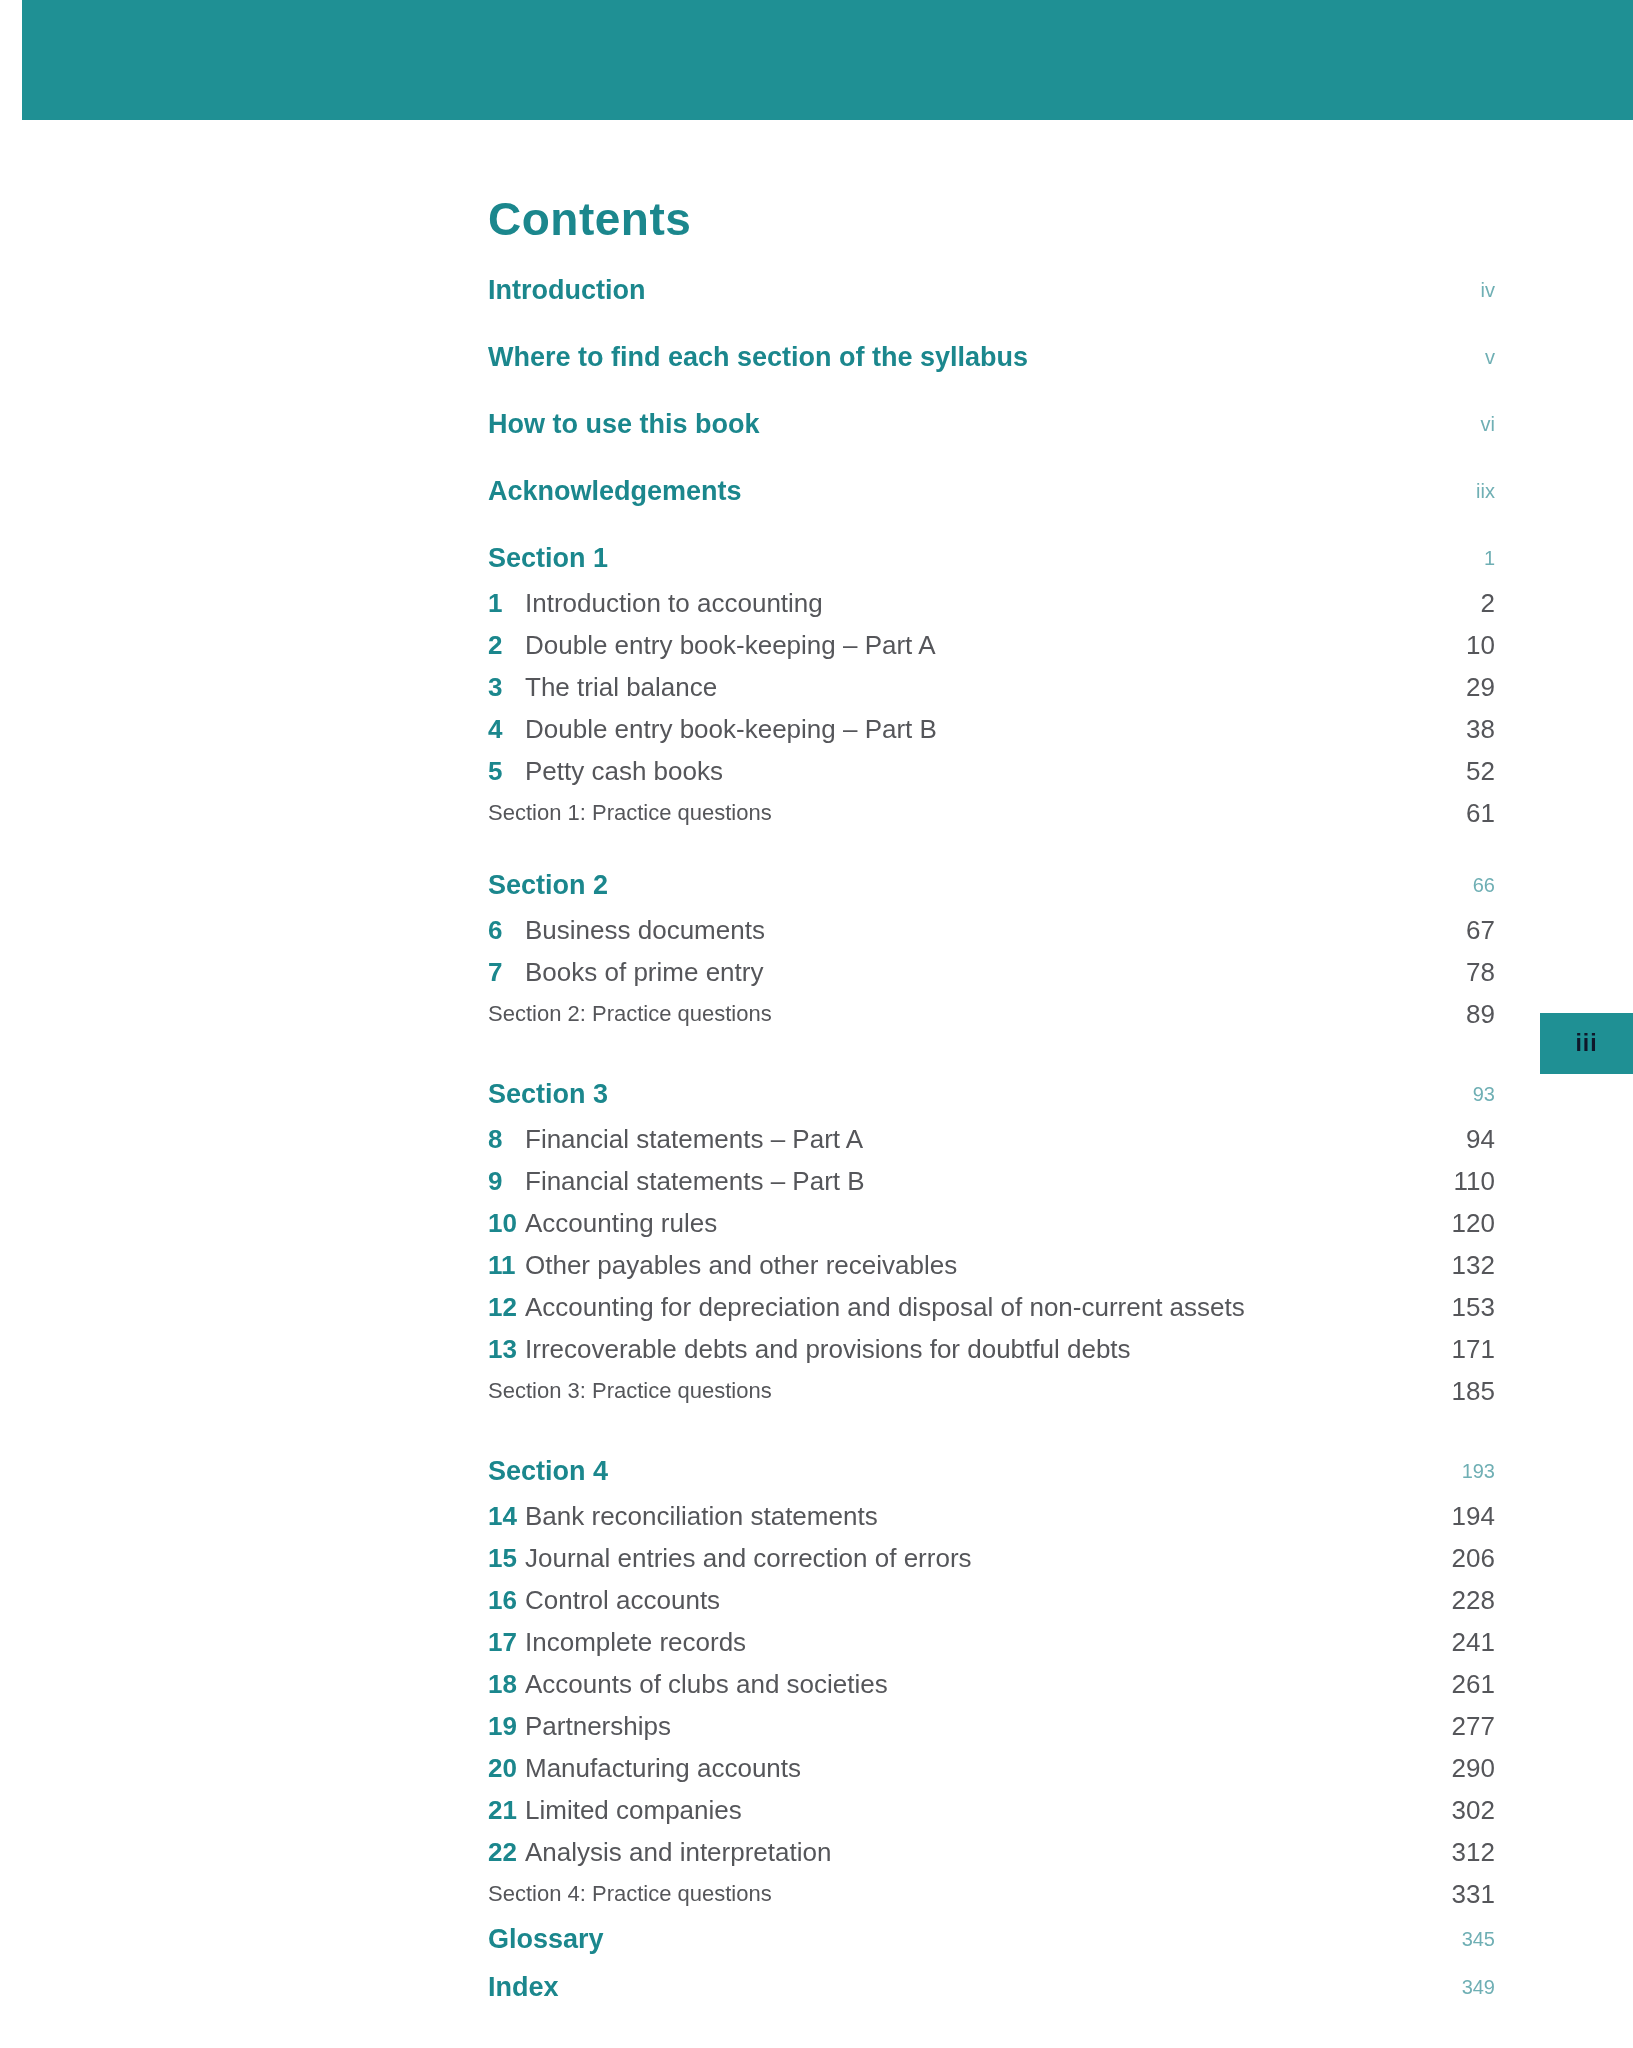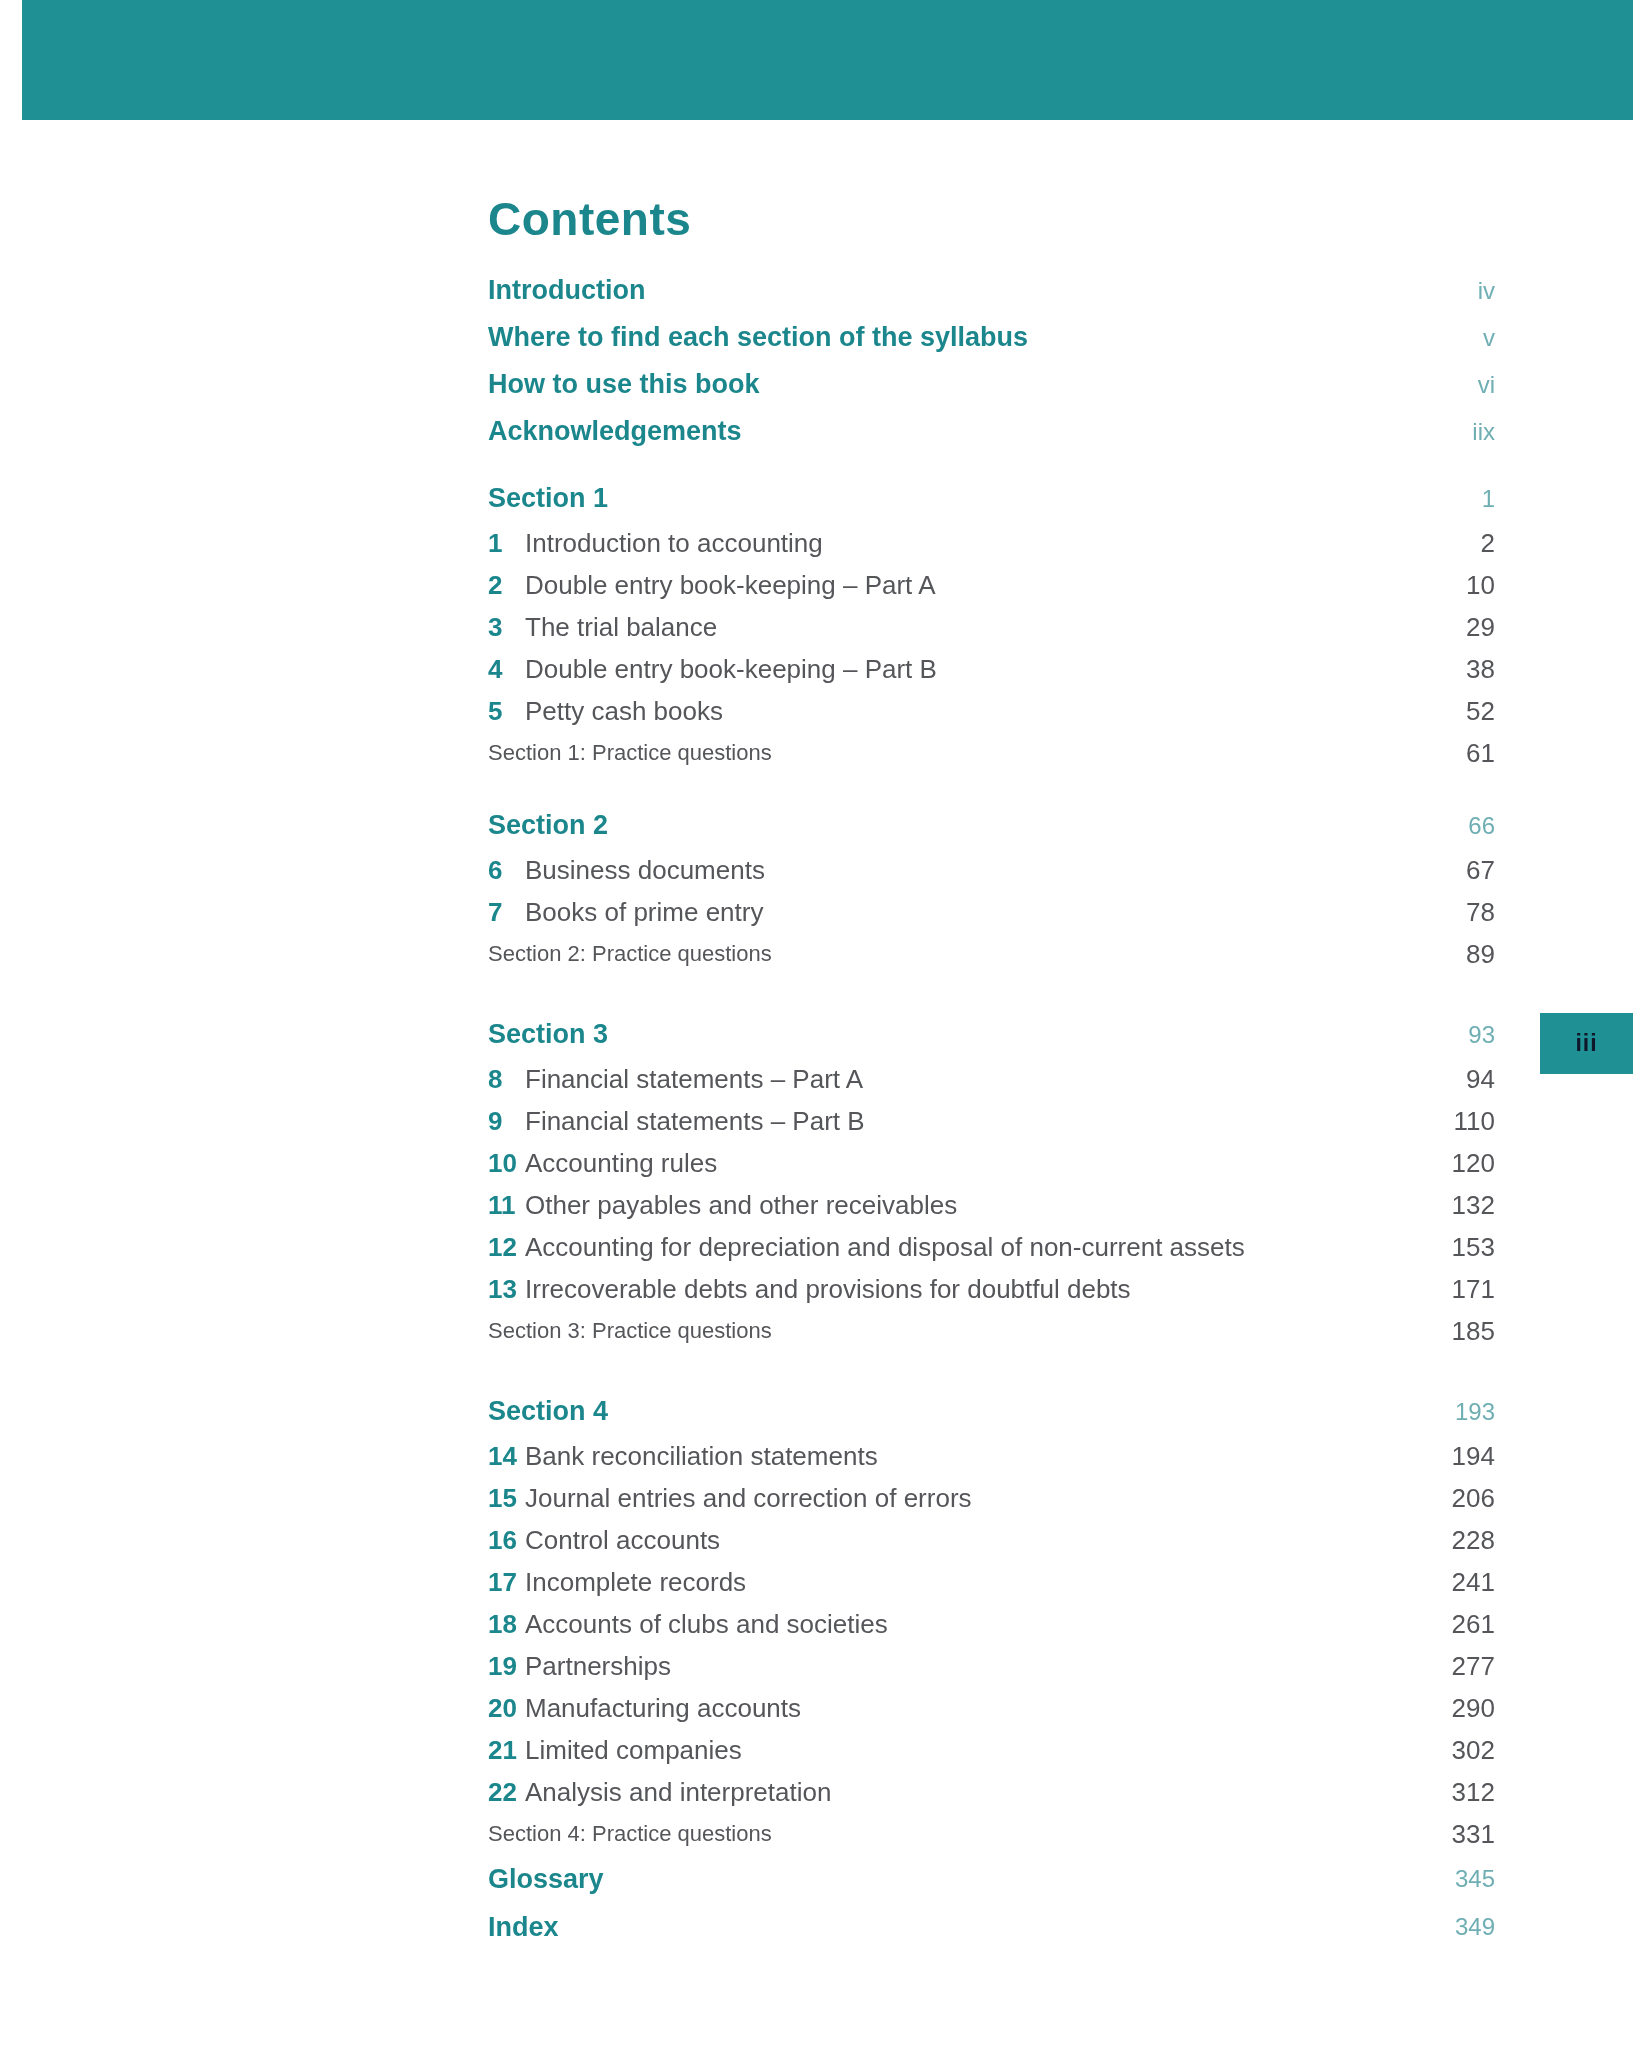--- a/index.html
+++ b/index.html
@@ -20,23 +20,23 @@
     display: flex; align-items: center; justify-content: center;
   }
   .content { position: absolute; left: 488px; top: 0; width: 1007px; }
   .title {
     margin: 0; padding-top: 197px;
     font-size: 46px; line-height: 45px; font-weight: bold;
     color: var(--teal); letter-spacing: 0.5px;
   }
   .row { display: flex; align-items: center; }
   .front-matter { margin-top: 25px; }
-  .fm-row { height: 47px; }
+  .fm-row { height: 47px; margin-top: 20px; }
   .fm-label { flex: 1; font-size: 27px; font-weight: bold; color: var(--teal); }
-  .pg { font-size: 24px; color: var(--pg-teal); white-space: nowrap; }
+  .pg { font-size: 20px; color: var(--pg-teal); white-space: nowrap; }
   .pg-gray { font-size: 26px; color: var(--gray); white-space: nowrap; }
   .section { margin-top: 28px; }
   .section.s1 { margin-top: 20px; }
   .section.s3, .section.s4 { margin-top: 36px; }
   .heading-row { height: 47px; }
   .sec-heading { flex: 1; font-size: 27px; font-weight: bold; color: var(--teal); }
   .chapter-row, .practice-row { height: 42px; }
   .ch-num { width: 37px; font-size: 26px; font-weight: bold; color: var(--teal); }
   .ch-title { flex: 1; font-size: 26px; color: var(--gray); }
   .practice-label { flex: 1; font-size: 22px; color: var(--gray); }

